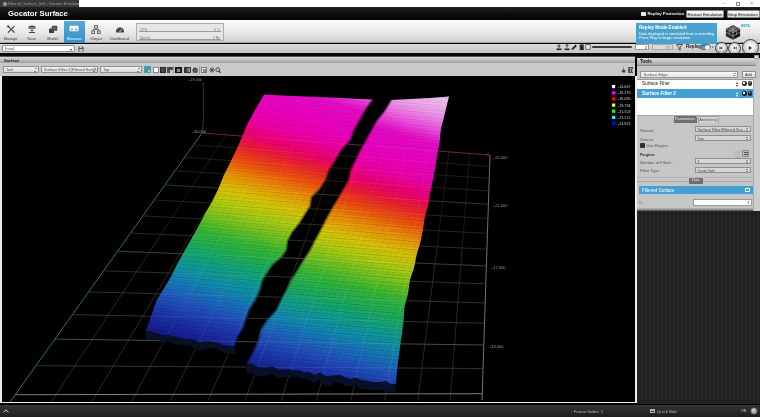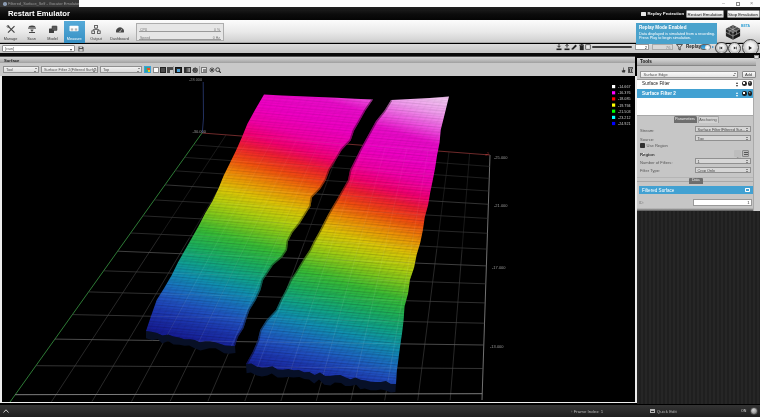--- a/index.html
+++ b/index.html
@@ -67,21 +67,21 @@
 .pcar{position:absolute;right:1.5px;top:1px;font-size:3.4px;color:#333;}
 </style></head>
 <body>
 <div id="page">
 <div class="abs" id="titlebar"></div>
 <div class="abs" id="titletab"><span class="ico"></span>Filtered_Surface_Self - Gocator Emulator</div>
 <div class="abs winbtn" style="left:722px;">–</div>
 <div class="abs" style="left:736px;top:2px;width:4px;height:3.5px;border:0.7px solid #8a8a8a;"></div>
 <div class="abs winbtn" style="left:750px;">×</div>
 <div class="abs" id="blackbar"></div>
-<div class="abs" id="apptitle">Restart Emulator</div>
+<div class="abs" id="apptitle">Gocator Surface</div>
 <div class="abs" id="rp-check"><svg width="4.5" height="4.5" viewBox="0 0 4.5 4.5">
         <path d="M0.9 2.3 L1.8 3.3 L3.6 1" stroke="#222" stroke-width="0.9" fill="none"></path>
       </svg></div>
 <div class="abs" id="rp-label">Replay Protection</div>
 <div class="abs embtn" style="left:686px;width:38px;">Restart Emulation</div>
 <div class="abs embtn" style="left:726.5px;width:33px;">Stop Emulation</div>
 <div class="abs" id="toolbar"></div>
 <div class="abs" id="toolbar2"></div>
 <div class="abs tbtn" style="left:0px;">
       <svg width="10" height="9" viewBox="0 0 10 9">

